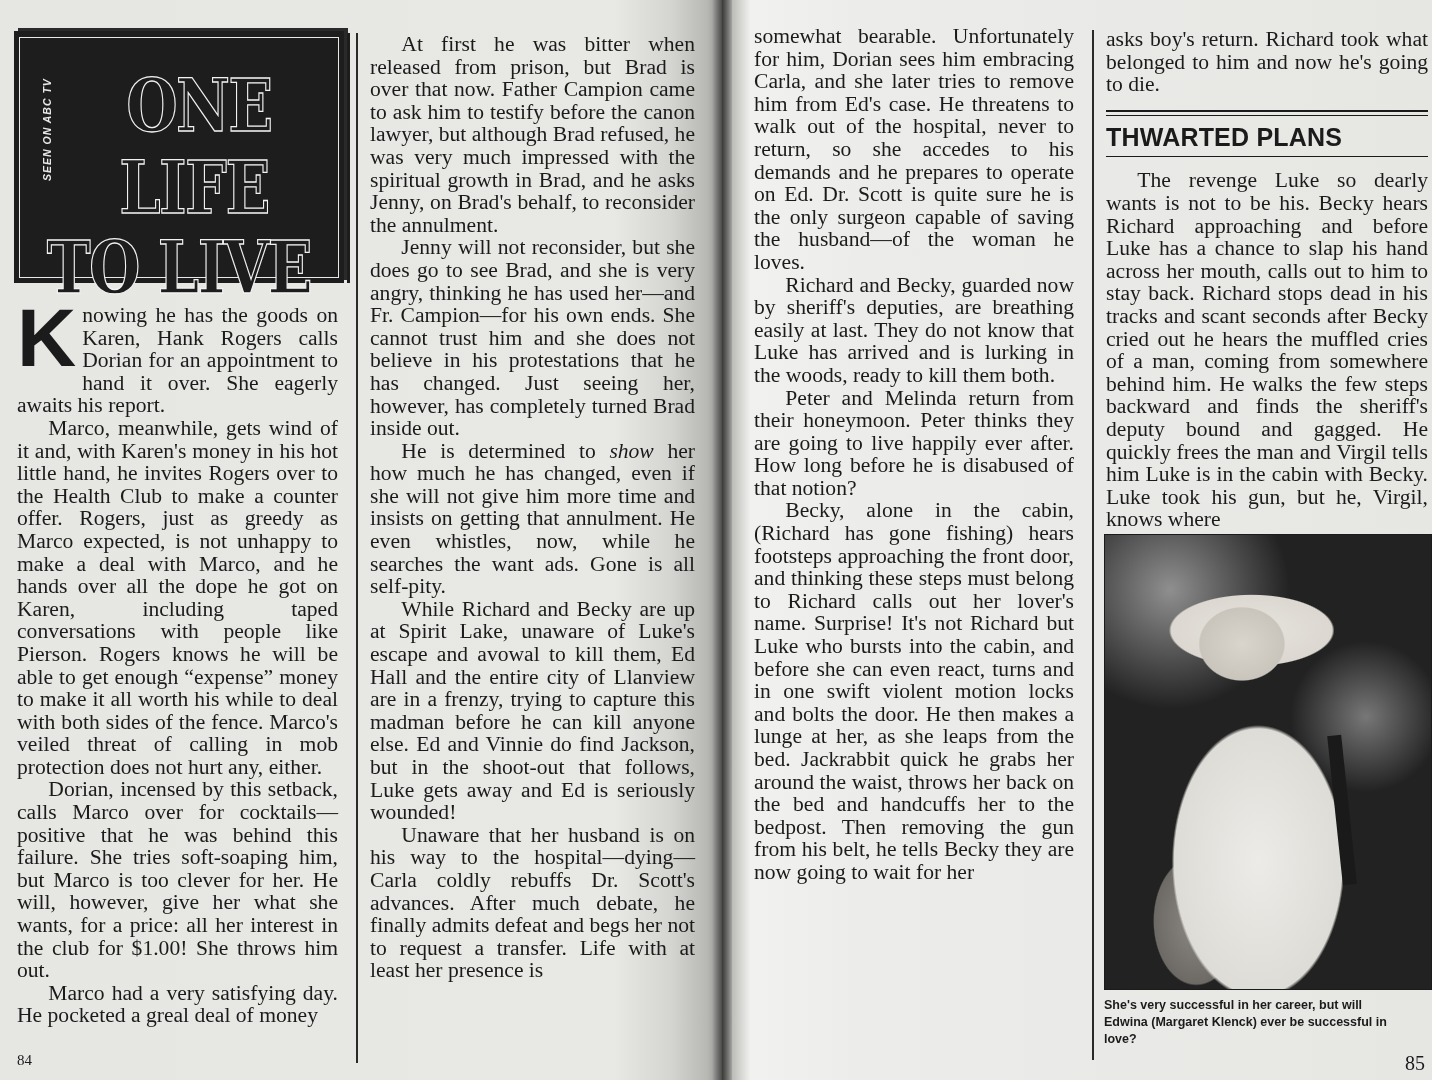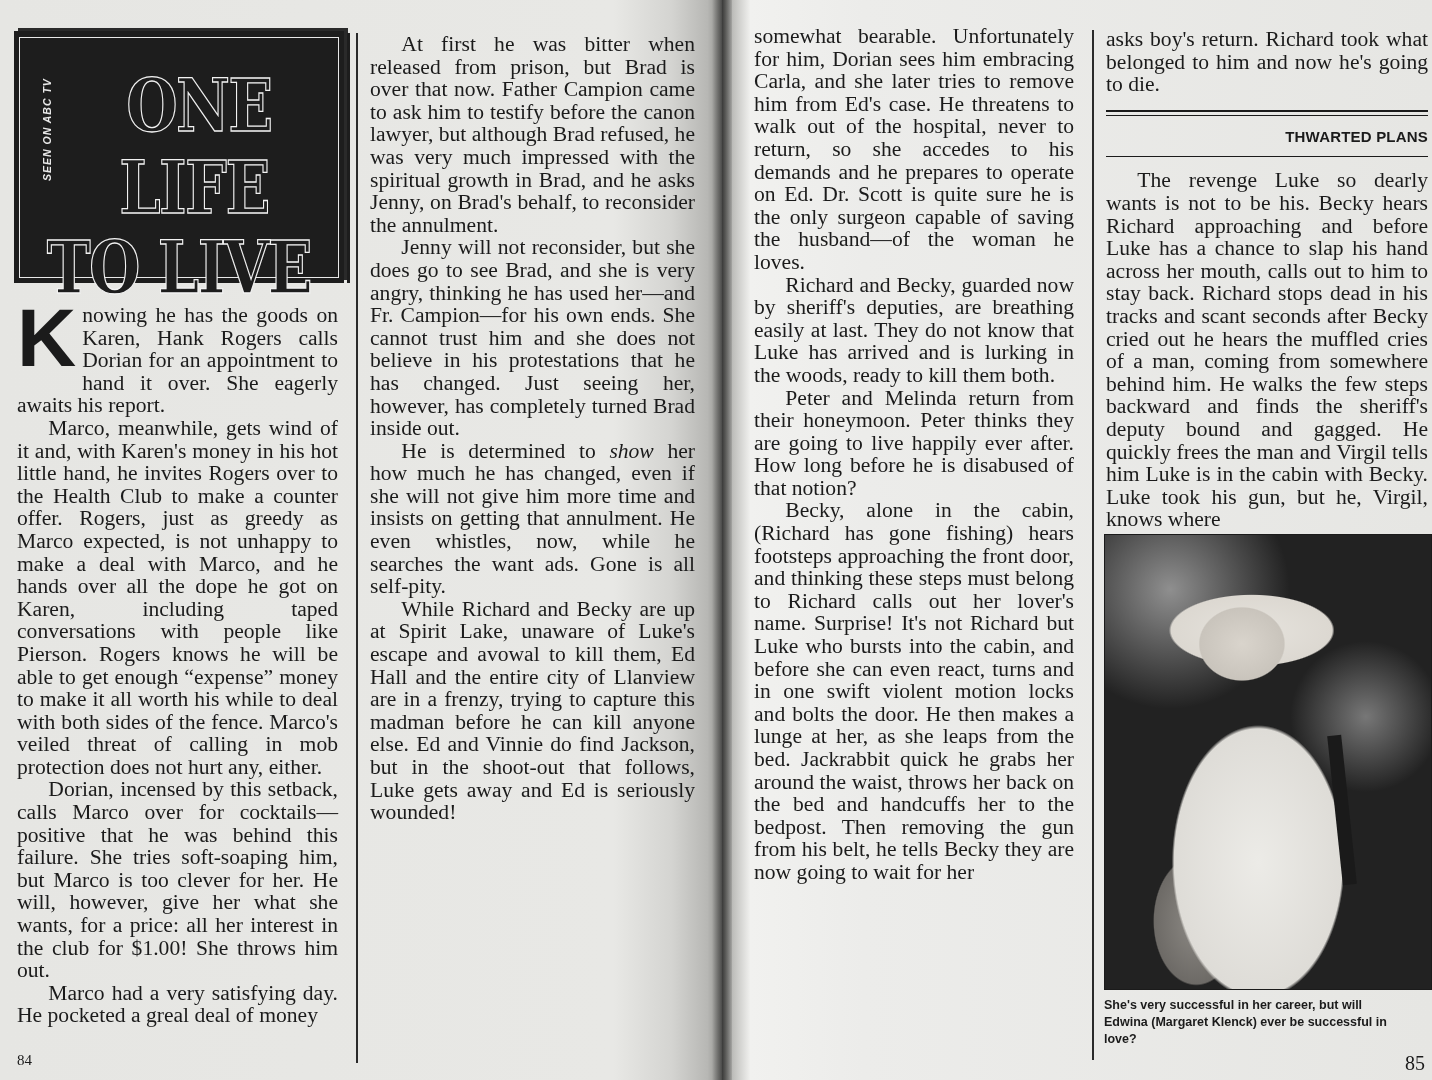--- a/index.html
+++ b/index.html
@@ -85,21 +85,21 @@
   
   .col-c { left: 754px; top: 25px; width: 320px; }
   .col-rule-right {
     position: absolute; left: 1092px; top: 30px; width: 1.5px; height: 1030px; background: #2a2a2a;
   }
   .col-d { left: 1106px; top: 28px; width: 322px; }
   .head-rules { margin-top: 14px; border-top: 2px solid #1b1b1b; padding-top: 3px; }
   .head-rules .thin { border-top: 1px solid #1b1b1b; }
   .section-head {
     font-family: "Liberation Sans", "DejaVu Sans", sans-serif;
-    font-weight: bold; font-size: 15px; text-align: right;
+    font-weight: bold; font-size: 25px; text-align: left;
     padding: 10px 0 8px 0; text-indent: 0; letter-spacing: 0.2px;
     border-bottom: 1.2px solid #1b1b1b; margin-bottom: 12px;
   }
   .photo {
     position: absolute; left: 1104px; top: 534px; width: 326px; height: 454px;
     background:
       radial-gradient(ellipse 70px 60px at 42% 24%, #d9d4cc 0%, #c9c4bc 60%, rgba(0,0,0,0) 62%),
       radial-gradient(ellipse 115px 50px at 45% 21%, #e6e3dd 0%, #dcd8d1 70%, rgba(0,0,0,0) 72%),
       radial-gradient(ellipse 120px 190px at 47% 72%, #ecebe7 0%, #dedcd7 70%, rgba(0,0,0,0) 72%),
       radial-gradient(ellipse 60px 90px at 28% 85%, #8d8a85 0%, #6d6a66 70%, rgba(0,0,0,0) 72%),
@@ -141,20 +141,21 @@
       <p>Marco, meanwhile, gets wind of it and, with Karen's money in his hot little hand, he invites Rogers over to the Health Club to make a counter offer. Rogers, just as greedy as Marco expected, is not unhappy to make a deal with Marco, and he hands over all the dope he got on Karen, including taped conversations with people like Pierson. Rogers knows he will be able to get enough “expense” money to make it all worth his while to deal with both sides of the fence. Marco's veiled threat of calling in mob protection does not hurt any, either.</p>
       <p>Dorian, incensed by this setback, calls Marco over for cocktails—positive that he was behind this failure. She tries soft-soaping him, but Marco is too clever for her. He will, however, give her what she wants, for a price: all her interest in the club for $1.00! She throws him out.</p>
       <p>Marco had a very satisfying day. He pocketed a greal deal of money</p>
     </div>
 
     <div class="col col-b">
       <p>At first he was bitter when released from prison, but Brad is over that now. Father Campion came to ask him to testify before the canon lawyer, but although Brad refused, he was very much impressed with the spiritual growth in Brad, and he asks Jenny, on Brad's behalf, to reconsider the annulment.</p>
       <p>Jenny will not reconsider, but she does go to see Brad, and she is very angry, thinking he has used her—and Fr. Campion—for his own ends. She cannot trust him and she does not believe in his protestations that he has changed. Just seeing her, however, has completely turned Brad inside out.</p>
       <p><span>He is determined to </span><em>show</em><span> her how much he has changed, even if she will not give him more time and insists on getting that annulment. He even whistles, now, while he searches the want ads. Gone is all self-pity.</span></p>
       <p>While Richard and Becky are up at Spirit Lake, unaware of Luke's escape and avowal to kill them, Ed Hall and the entire city of Llanview are in a frenzy, trying to capture this madman before he can kill anyone else. Ed and Vinnie do find Jackson, but in the shoot-out that follows, Luke gets away and Ed is seriously wounded!</p>
+      <p>Unaware that her husband is on his way to the hospital—dying—Carla coldly rebuffs Dr. Scott's advances. After much debate, he finally admits defeat and begs her not to request a transfer. Life with at least her presence is</p>
     </div>
 
     <div class="folio-left">84</div>
   </div>
 
   <div class="page page-right"></div>
   <div class="gutter-shadow"></div>
 
   <div class="col col-c">
     <p class="noindent">somewhat bearable. Unfortunately for him, Dorian sees him embracing Carla, and she later tries to remove him from Ed's case. He threatens to walk out of the hospital, never to return, so she accedes to his demands and he prepares to operate on Ed. Dr. Scott is quite sure he is the only surgeon capable of saving the husband—of the woman he loves.</p>

